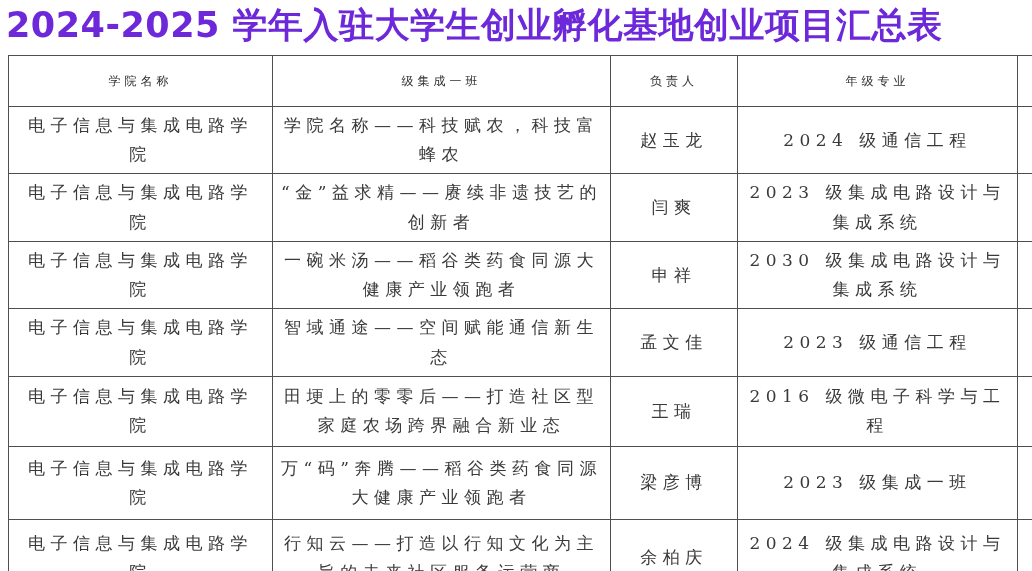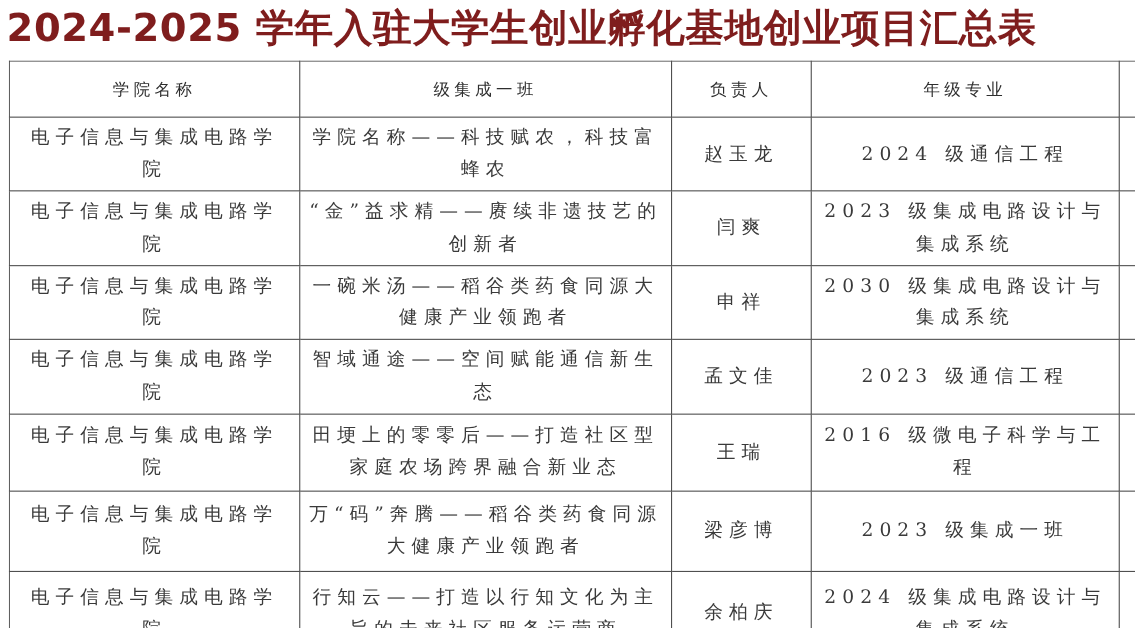--- a/index.html
+++ b/index.html
@@ -13,21 +13,21 @@
     overflow: hidden;
     font-family: "DejaVu Serif", "Liberation Serif", serif;
     color: #333333;
   }
   .doc-title {
     margin: 2px 0 6px 6px;
     font-family: "DejaVu Sans", "Liberation Sans", sans-serif;
     font-weight: bold;
     font-size: 35px;
     letter-spacing: 0.5px;
-    color: #7f1d1d;
+    color: #6d28d9;
     white-space: nowrap;
   }
   .table-wrap {
     margin-left: 8px;
     width: 1024px;
     overflow: hidden;
   }
   table.summary {
     border-collapse: collapse;
     table-layout: fixed;
@@ -40,21 +40,21 @@
   col.c-extra   { width: 81px;  }
   .summary th, .summary td {
     border: 1px solid #4f4f4f;
     text-align: center;
     vertical-align: middle;
     padding: 4px 8px;
     font-weight: normal;
   }
   .summary th {
     height: 42px;
-    font-size: 15px;
+    font-size: 12px;
     letter-spacing: 4px;
     color: #2e2e2e;
   }
   .summary td {
     font-size: 17px;
     letter-spacing: 5.5px;
     line-height: 1.72;
     color: #3a3a3a;
   }
   tr.r1 td { height: 56px; }

